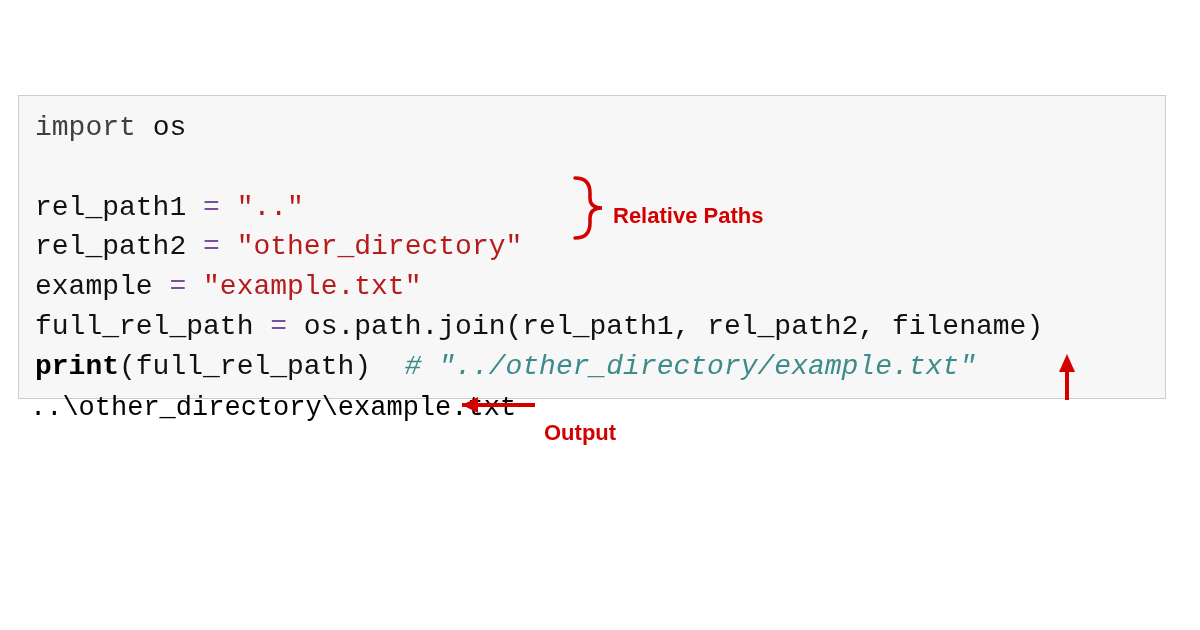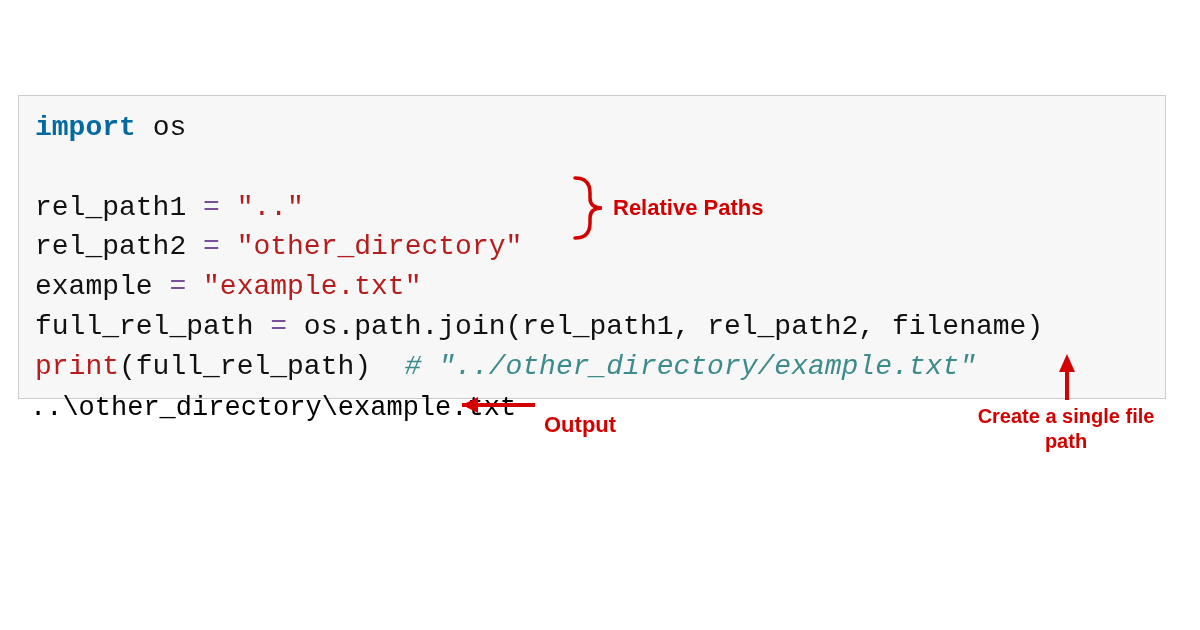--- a/index.html
+++ b/index.html
@@ -23,41 +23,42 @@
     width: 1148px;
     background: #f7f7f7;
     border: 1px solid #cccccc;
     padding: 12px 16px 12px 16px;
     box-sizing: border-box;
     font-size: 28px;
     line-height: 1.42;
     white-space: pre;
     color: #111;
   }
-  .kw-import { color: #0369a1; font-weight: bold; }
+  .kw-import { color: #404040; font-weight: normal; }
   .kw-op { color: #7a4f9a; }
   .str { color: #b71c1c; }
   .comment { color: #3d8b8b; font-style: italic; }
-  .fn { color: #b91c1c; }
+  .fn { color: #000000; font-weight: bold; }
 
   .output-line {
     position: absolute;
     left: 30px;
     top: 393px;
     font-family: "Courier New", monospace;
     font-size: 27px;
     color: #000;
   }
 
   .annot {
     position: absolute;
     font-family: Arial, Helvetica, sans-serif;
     font-weight: bold;
     color: #d40000;
     font-size: 22px;
+    margin-top: 8px;
   }
   .annot.small { font-size: 21px; }
 
   #rel-paths-label { left: 613px; top: 195px; }
   #output-label    { left: 544px; top: 412px; }
   #single-file-label { left: 961px; top: 404px; font-size: 20px; text-align: center; width: 210px; line-height: 1.25; }
 
   svg.overlay {
     position: absolute;
     left: 0; top: 0;
@@ -76,22 +77,20 @@
 <span><span>rel_path1 </span><span class="kw-op">=</span><span class="str"> ".."</span></span>
 <span><span>rel_path2 </span><span class="kw-op">=</span><span class="str"> "other_directory"</span></span>
 <span><span>example </span><span class="kw-op">=</span><span class="str"> "example.txt"</span></span>
 <span><span>full_rel_path </span><span class="kw-op">=</span><span> os.path.join(rel_path1, rel_path2, filename)</span></span>
 <span><span class="fn">print</span><span>(full_rel_path)  </span><span class="comment"># "../other_directory/example.txt"</span></span></div>
 
   <div class="output-line">..\other_directory\example.txt</div>
 
   <div id="rel-paths-label" class="annot">Relative Paths</div>
   <div id="output-label" class="annot">Output</div>
-  <div id="single-file-label" class="annot small">Create a single file
-path</div>
 
   <svg class="overlay">
 
     <path d="M 575 178
              Q 590 178 590 193
              L 590 198
              Q 590 208 602 208
              Q 590 208 590 218
              L 590 223
              Q 590 238 575 238" fill="none" stroke="#d40000" stroke-width="3.5" stroke-linecap="round"></path>

